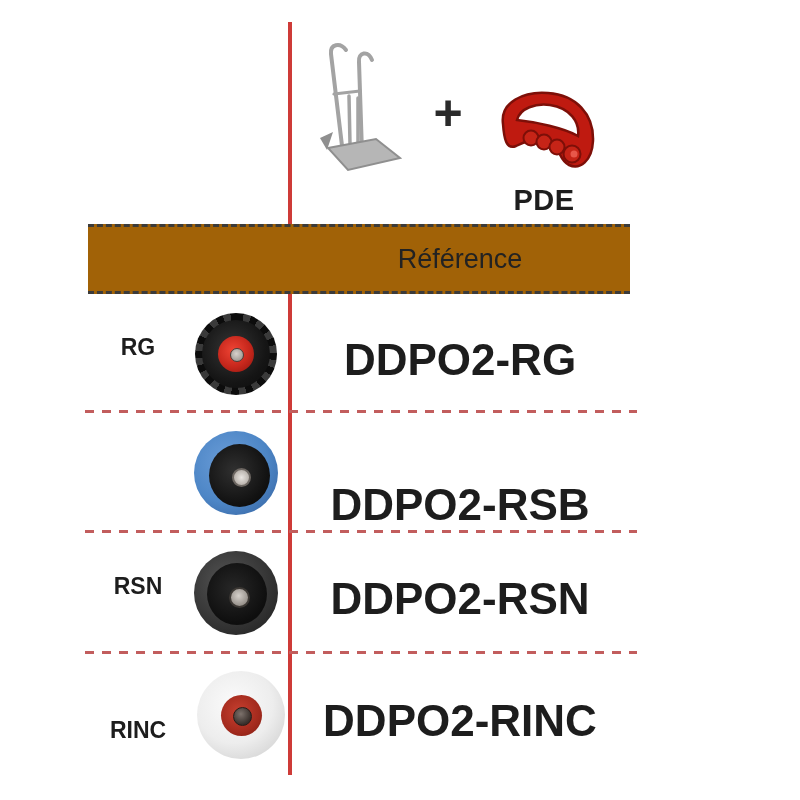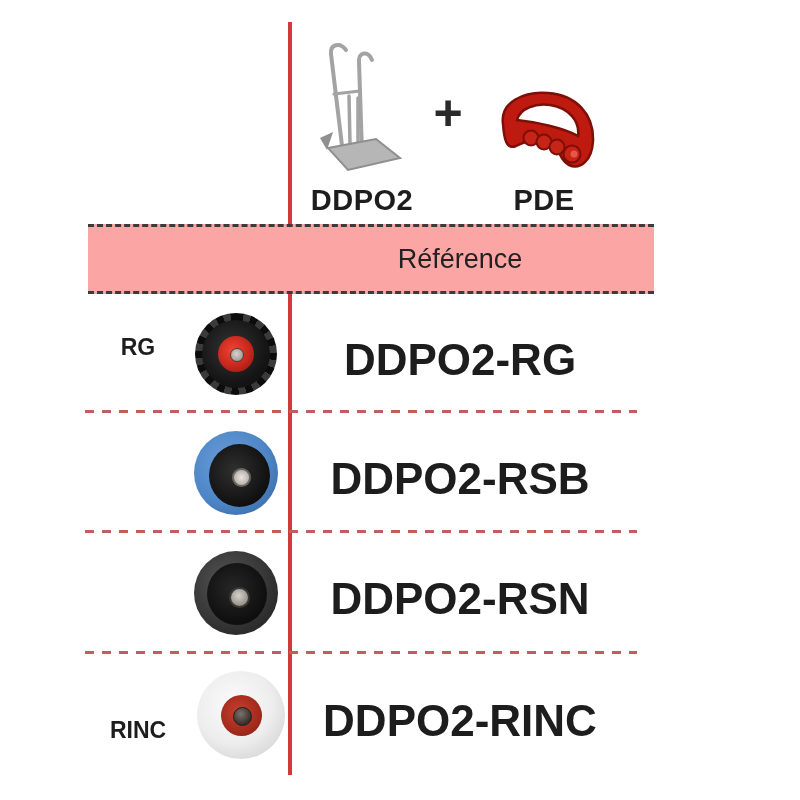--- a/index.html
+++ b/index.html
@@ -11,22 +11,22 @@
   .vline{position:absolute;left:288px;top:22px;width:4px;height:753px;background:#ce3b38;}
   .handtruck{position:absolute;left:316px;top:36px;width:92px;height:146px;}
   .plus{position:absolute;left:420px;top:88px;width:56px;text-align:center;
         font-size:50px;font-weight:700;color:#2a2a2a;line-height:1;}
   .grip{position:absolute;left:494px;top:84px;width:104px;height:90px;}
   .combo-label{position:absolute;top:184px;font-size:29px;font-weight:800;
                letter-spacing:.5px;text-align:center;color:#1d1d1d;}
   .combo-label.l1{left:300px;width:124px;}
   .combo-label.l2{left:482px;width:124px;}
   
-  .band{position:absolute;left:88px;top:224px;width:542px;height:64px;background:#fca5a5;
-        border-top:3px dashed #3b3b3b;border-bottom:3px dashed #3b3b3b;padding-left:24px;}
+  .band{position:absolute;left:88px;top:224px;width:542px;height:64px;background:#a16207;
+        border-top:3px dashed #3b3b3b;border-bottom:3px dashed #3b3b3b;}
   .band .ref-title{position:absolute;left:372px;top:50%;transform:translate(-50%,-50%);
         font-size:27px;font-weight:500;color:#222;white-space:nowrap;}
   
   .row-code{position:absolute;left:82px;width:112px;text-align:center;
             font-size:23px;font-weight:800;line-height:1;}
   .row-ref{position:absolute;left:300px;width:320px;text-align:center;
            font-size:44px;font-weight:800;line-height:1;white-space:nowrap;}
   .sep{position:absolute;left:85px;width:552px;height:3px;
        background:repeating-linear-gradient(90deg,#c25d5d 0 9px,transparent 9px 17px);}
   
@@ -87,43 +87,43 @@
          C64,76 67,62 54,58 C40,54 30,58 22,62 C12,66 10,54 9,40 Z
          M23,36 C26,24 42,19 56,21 C76,24 86,38 84,52
          C70,44 42,38 23,36 Z"></path>
     <circle cx="37" cy="54" r="7.5" fill="#c62417" stroke="#7d0f08" stroke-width="2"></circle>
     <circle cx="50" cy="58" r="7.5" fill="#c62417" stroke="#7d0f08" stroke-width="2"></circle>
     <circle cx="63" cy="63" r="7.5" fill="#c62417" stroke="#7d0f08" stroke-width="2"></circle>
     <circle cx="78" cy="70" r="8.5" fill="#c62417" stroke="#7d0f08" stroke-width="2"></circle>
     <circle cx="80" cy="70" r="3.5" fill="#e8574a"></circle>
   </svg>
 
-  <div class="combo-label l1">DDPO2</div>
   <div class="combo-label l2">PDE</div>
 
   <div class="band">
     <span class="ref-title">Référence</span>
   </div>
 
   <div class="row-code" style="top:336px">RG</div>
   <div class="wheel w-rg" style="left:195px;top:313px">
     <div class="part tire"></div>
     <div class="part hub"></div>
     <div class="part axle"></div>
   </div>
   <div class="row-ref" style="top:338px">DDPO2-RG</div>
   <div class="sep" style="top:410px"></div>
 
   <div class="wheel w-rsb" style="left:194px;top:431px">
     <div class="part hub"></div>
     <div class="part axle"></div>
   </div>
-  <div class="row-ref" style="top:457px">DDPO2-RSB</div>
+  <div class="row-ref" style="top:483px">DDPO2-RSB</div>
   <div class="sep" style="top:530px"></div>
 
+  <div class="row-code" style="top:575px">RSN</div>
   <div class="wheel w-rsn" style="left:194px;top:551px">
     <div class="part hub"></div>
     <div class="part axle"></div>
   </div>
   <div class="row-ref" style="top:577px">DDPO2-RSN</div>
   <div class="sep" style="top:651px"></div>
 
   <div class="row-code" style="top:719px">RINC</div>
   <div class="wheel w-rinc" style="left:197px;top:671px">
     <div class="part hub"></div>

